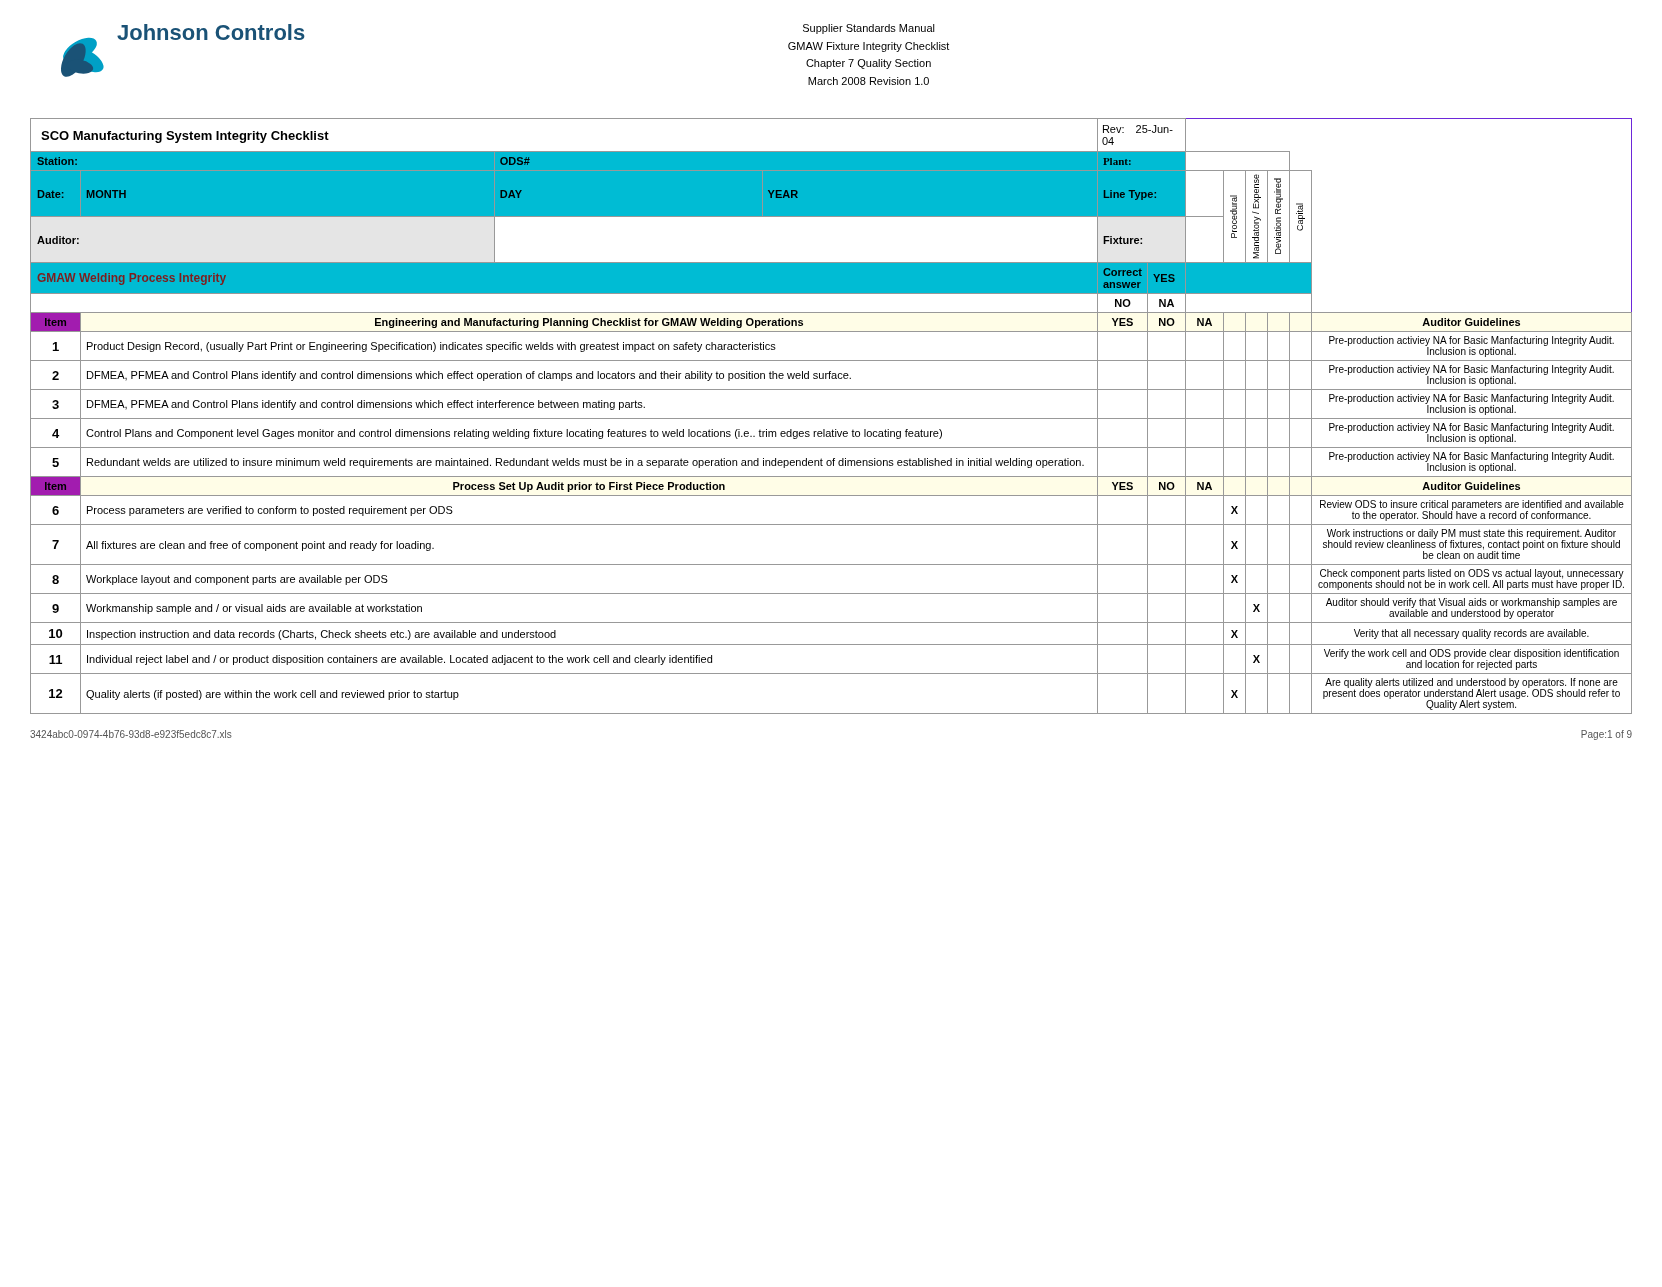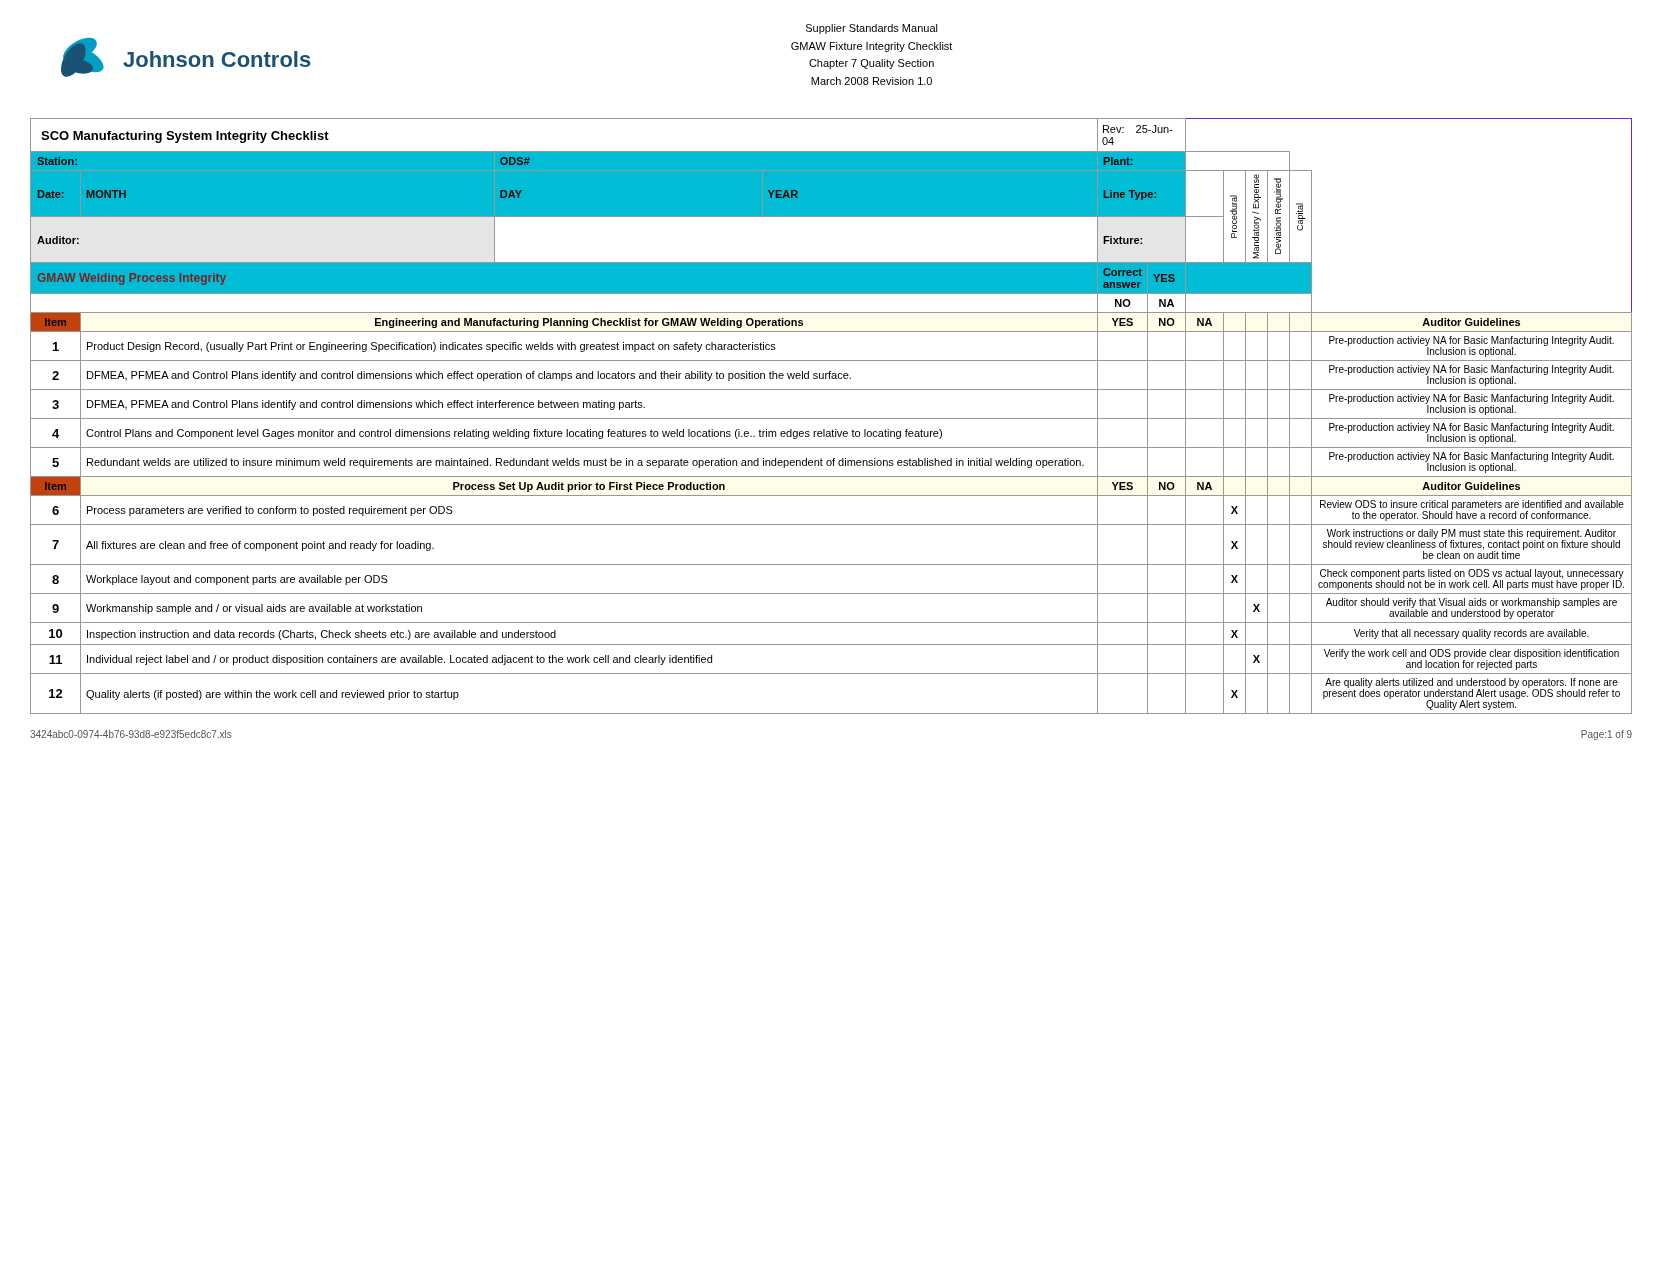--- a/index.html
+++ b/index.html
@@ -18,22 +18,21 @@
       position: relative;
     }
     .header {
       display: flex;
       align-items: flex-start;
       justify-content: space-between;
       margin-bottom: 18px;
     }
     .logo-area {
       display: flex;
-      align-items: center;
-      gap: 13px;
+      gap: 7px;
     }
     .logo-svg {
       width: 80px;
       height: 80px;
     }
     .header-title {
       text-align: center;
       font-size: 11px;
       line-height: 1.6;
     }
@@ -42,21 +41,21 @@
       width: 100%;
       border-collapse: collapse;
       border: 1px solid #6d28d9;
     }
     .main-table td, .main-table th {
       border: 1px solid #999;
       padding: 3px 5px;
       vertical-align: middle;
     }
     .yellow-section td {
-      background-color: #c2410c;
+      background-color: #a21caf;
       font-weight: bold;
       text-align: center;
       font-size: 11px;
     }
     
     .rotated-cell {
       width: 22px;
       padding: 2px;
     }
     .rotated-text {
@@ -138,21 +137,21 @@
         <span>Rev:</span>
         <span style="margin-left:8px;">25-Jun-04</span>
       </td>
       <td colspan="4" style="border:none;"></td>
       <td colspan="1" style="border:none;"></td>
     </tr>
 
     <tr style="background:#00bcd4;">
       <td colspan="2" style="font-weight:bold;color:#000;padding:3px 6px;">Station:</td>
       <td colspan="6" style="font-weight:bold;color:#000;margin-top:39px;">ODS#</td>
-      <td colspan="2" style="font-weight:bold;color:#000;">Plant:</td>
+      <td colspan="2" style="font-weight:bold;color:#000;font-family:Liberation Serif, serif;">Plant:</td>
       <td colspan="4" style="background:#fff;"></td>
       <td style="background:#fff;border:none;"></td>
     </tr>
 
     <tr style="background:#00bcd4;">
       <td style="font-weight:bold;color:#000;padding:3px 6px;">Date:</td>
       <td style="font-weight:bold;color:#000;">MONTH</td>
       <td colspan="2" style="font-weight:bold;color:#000;">DAY</td>
       <td colspan="4" style="font-weight:bold;color:#000;">YEAR</td>
       <td colspan="2" style="font-weight:bold;color:#000;">Line Type:</td>

